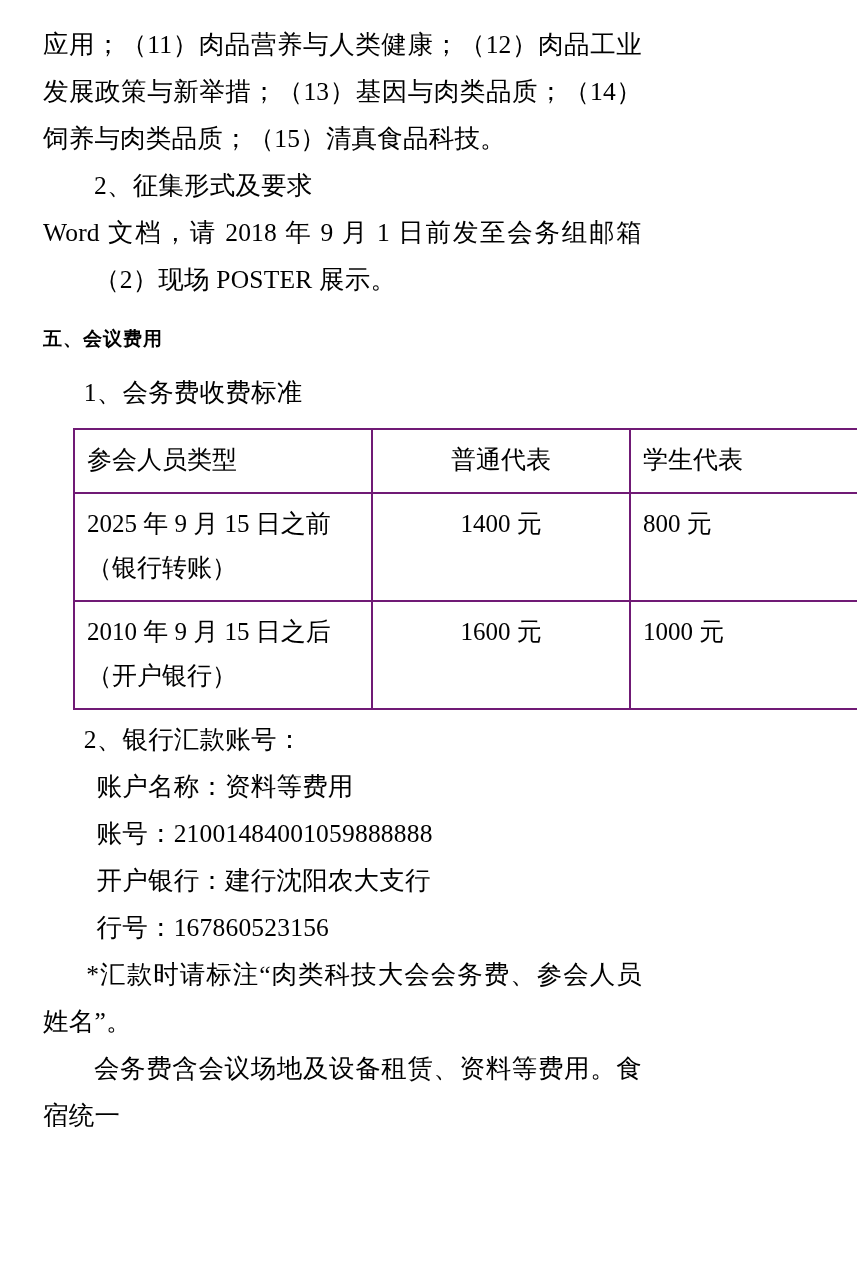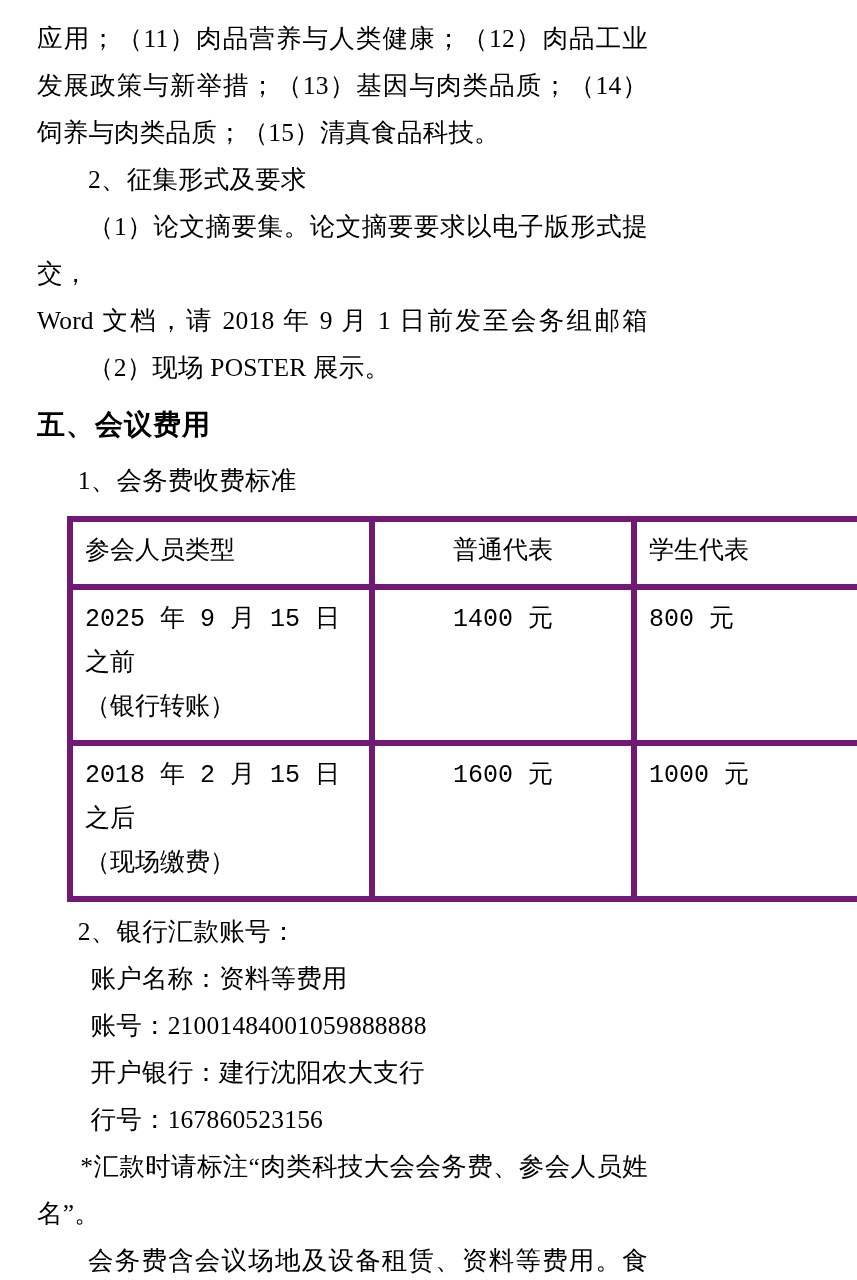--- a/index.html
+++ b/index.html
@@ -11,21 +11,21 @@
     width: 857px;
     height: 1280px;
     font-family: "Liberation Serif", "DejaVu Serif", serif;
     color: #000000;
     overflow: hidden;
   }
   .page {
     position: relative;
     width: 685px;
     height: 1280px;
-    padding: 7px;
+    padding: 13px;
     box-sizing: border-box;
   }
   .content {
     padding: 8px 30px 0 30px;
   }
   p {
     margin: 0 0 0 0;
     font-size: 25.5px;
     line-height: 47px;
     text-align: justify;
@@ -36,40 +36,40 @@
     text-indent: 2em;
   }
   .indent-sm {
     text-indent: 1.6em;
   }
   .justify-spread {
     text-align: justify;
     text-align-last: justify;
   }
   .heading {
-    font-family: Liberation Mono, monospace;
+    font-family: Liberation Serif, serif;
     font-weight: bold;
-    font-size: 28px;
+    font-size: 19px;
     line-height: 52px;
     margin: 10px 0 4px 0;
     letter-spacing: 1px;
   }
   table.fee-table {
     border-collapse: collapse;
     width: 769px;
     margin: 12px 0 6px 30px;
     table-layout: fixed;
   }
   table.fee-table td {
-    border: 6px solid #701a75;
+    border: 2px solid #701a75;
     font-size: 25px;
     line-height: 44px;
     padding: 8px 12px 10px 12px;
     vertical-align: top;
-    font-family: Liberation Mono, monospace;
+    font-family: Liberation Serif, serif;
   }
   table.fee-table td.col1 { width: 272px; }
   table.fee-table td.col2 { width: 232px; text-align: center; }
   table.fee-table td.col3 { width: 233px; }
   .cell-line2 { display: block; }
   .bank-line {
     text-indent: 2.1em;
   }
   .note-line {
     text-indent: 1.7em;
@@ -78,21 +78,20 @@
 </head>
 <body>
 
 <div class="page">
   <div class="content">
 
     <p>应用；（11）肉品营养与人类健康；（12）肉品工业发展政策与新举措；（13）基因与肉类品质；（14）饲养与肉类品质；（15）清真食品科技。</p>
 
     <p class="indent2">2、征集形式及要求</p>
 
-    <p class="indent2">（1）论文摘要集。论文摘要要求以电子版形式提交，</p>
 
     <p class="justify-spread">Word 文档，请 2018 年 9 月 1 日前发至会务组邮箱</p>
 
 
     <p class="indent2">（2）现场 POSTER 展示。</p>
 
     <p class="heading">五、会议费用</p>
 
     <p class="indent-sm">1、会务费收费标准</p>
 
@@ -106,22 +105,22 @@
         <tr>
           <td class="col1">
             <span class="cell-line2">2025 年 9 月 15 日之前</span>
             <span class="cell-line2">（银行转账）</span>
           </td>
           <td class="col2">1400 元</td>
           <td class="col3">800 元</td>
         </tr>
         <tr>
           <td class="col1">
-            <span class="cell-line2">2018 年 2 月 15 日之后</span>
-            <span class="cell-line2">（现场缴费）</span>
+            <span class="cell-line2">2010 年 9 月 15 日之后</span>
+            <span class="cell-line2">（开户银行）</span>
           </td>
           <td class="col2">1600 元</td>
           <td class="col3">1000 元</td>
         </tr>
       </tbody>
     </table>
 
     <p class="indent-sm">2、银行汇款账号：</p>
 
     <p class="bank-line">账户名称：资料等费用</p>

